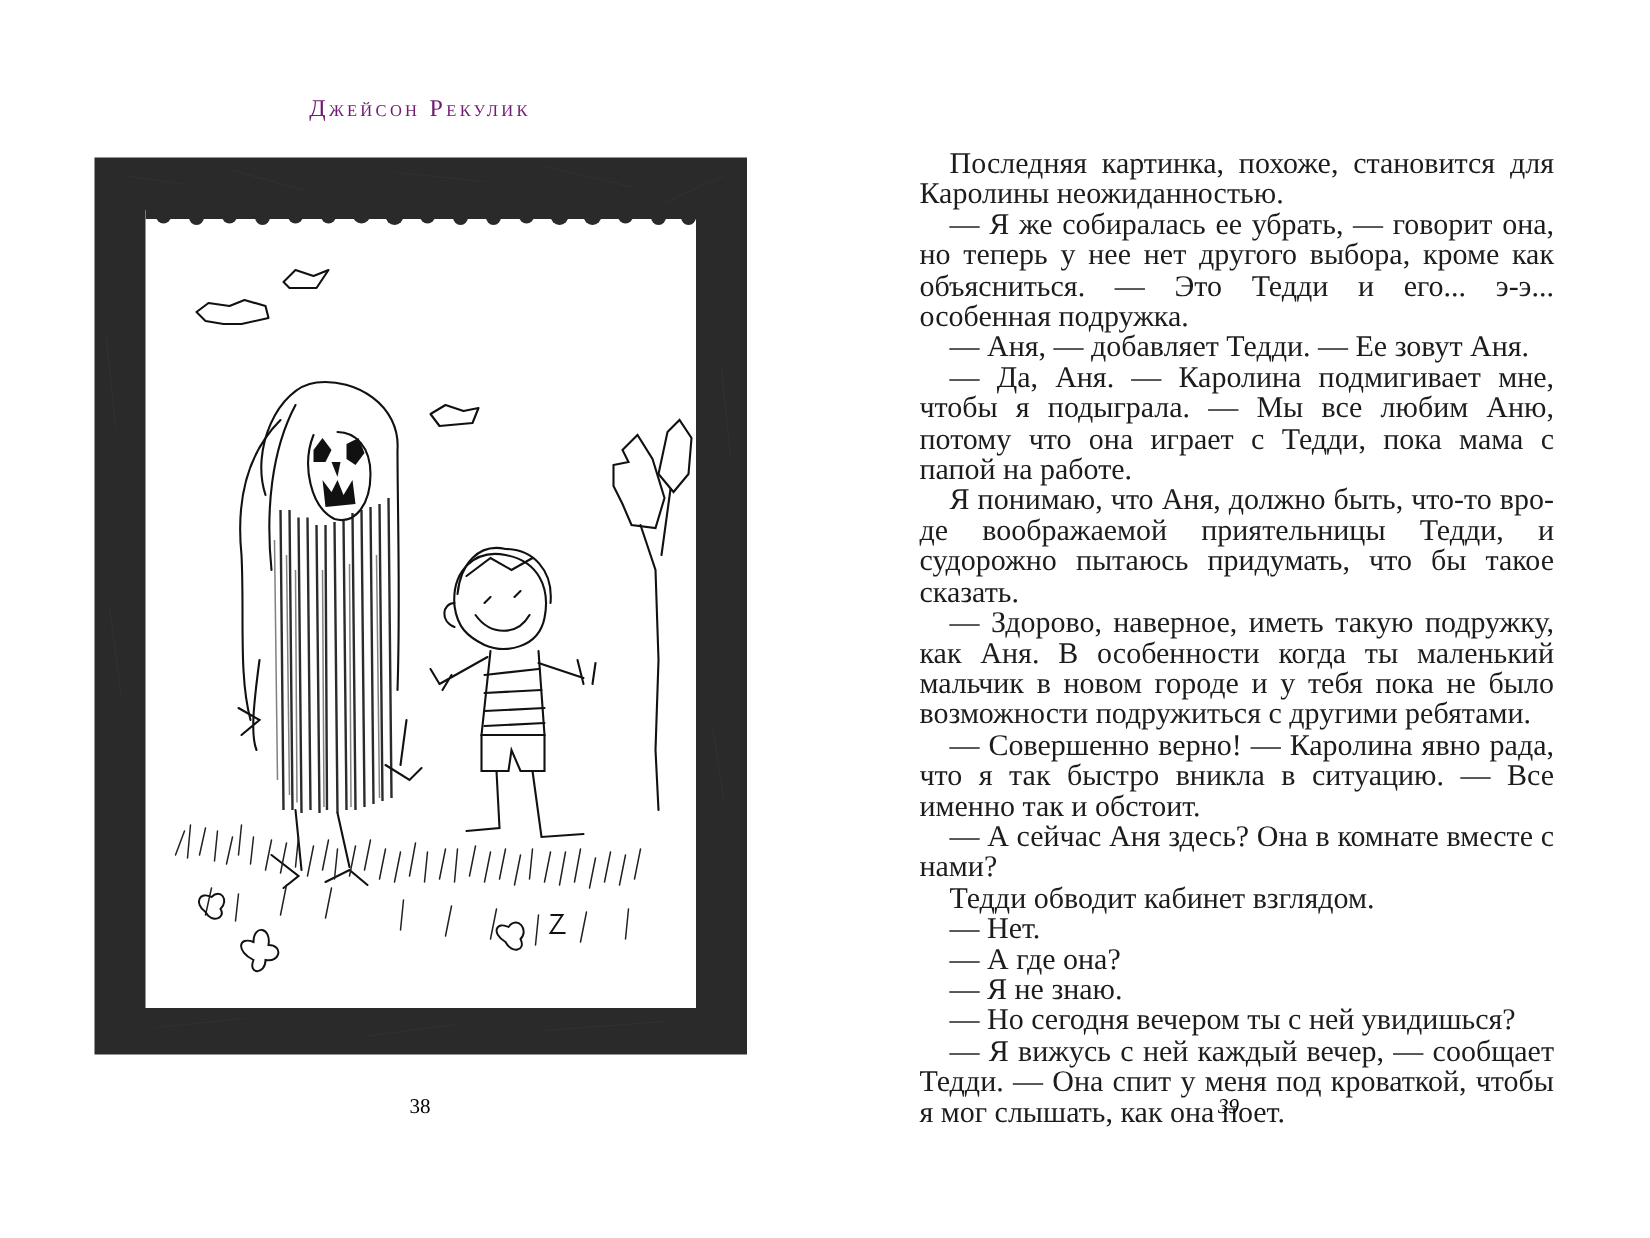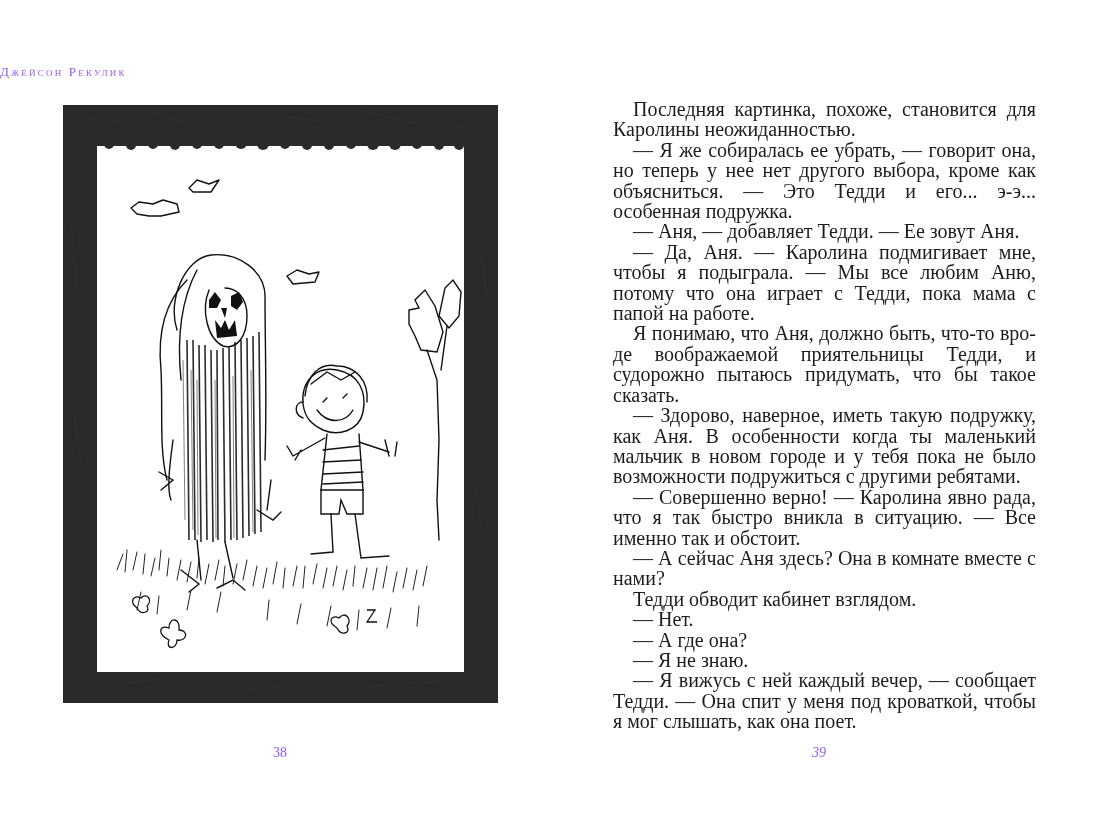--- a/index.html
+++ b/index.html
@@ -4,27 +4,27 @@
 <style>
   * { margin:0; padding:0; box-sizing:border-box; }
   html, body { width:1100px; height:825px; background:#ffffff; overflow:hidden; }
   body { position:relative; font-family:"Liberation Serif","DejaVu Serif",serif; color:#1e1e1e; }
 
   .page { position:absolute; top:0; height:825px; }
   .page-left { left:0; width:550px; }
   .page-right { left:550px; width:550px; }
 
   .running-head {
-    position:absolute; top:64px; width:100%; 
-    font-size:13px; letter-spacing:2.2px; font-variant:small-caps; color:#8b5cf6;
+    position:absolute; top:64px; width:100%; text-align:center;
+    font-size:16px; letter-spacing:2.2px; font-variant:small-caps; color:#701a75;
   }
   .page-left .running-head { left:0; width:560px; }
   .page-right .running-head { left:0; width:540px; }
 
-  .folio { position:absolute; top:731px; font-size:14px; color:#8b5cf6;margin-top:14px; }
+  .folio { position:absolute; top:731px; font-size:14px; color:#000000; }
   .page-left .folio { left:273px; }
   .page-right .folio { left:262px;font-style:italic; }
 
   
   .frame {
     position:absolute; left:63px; top:105px; width:435px; height:598px;
     background:#2a2a2a;
   }
   .frame-texture { position:absolute; inset:0; }
   .paper {
@@ -155,17 +155,18 @@
     <p>— Аня, — добавляет Тедди. — Ее зовут Аня.</p>
     <p>— Да, Аня. — Каролина подмигивает мне, чтобы я подыграла. — Мы все любим Аню, потому что она играет с Тедди, пока мама с папой на работе.</p>
     <p>Я понимаю, что Аня, должно быть, что-то вро­де воображаемой приятельницы Тедди, и судорожно пытаюсь придумать, что бы такое сказать.</p>
     <p>— Здорово, наверное, иметь такую подружку, как Аня. В особенности когда ты маленький мальчик в новом городе и у тебя пока не было возможности подружиться с другими ребятами.</p>
     <p>— Совершенно верно! — Каролина явно рада, что я так быстро вникла в ситуацию. — Все именно так и обстоит.</p>
     <p>— А сейчас Аня здесь? Она в комнате вместе с нами?</p>
     <p>Тедди обводит кабинет взглядом.</p>
     <p>— Нет.</p>
     <p>— А где она?</p>
     <p>— Я не знаю.</p>
+    <p>— Но сегодня вечером ты с ней увидишься?</p>
     <p>— Я вижусь с ней каждый вечер, — сообщает Тед­ди. — Она спит у меня под кроваткой, чтобы я мог слышать, как она поет.</p>
   </div>
 
   <div class="folio">39</div>
 </div>
 
 </body></html>

